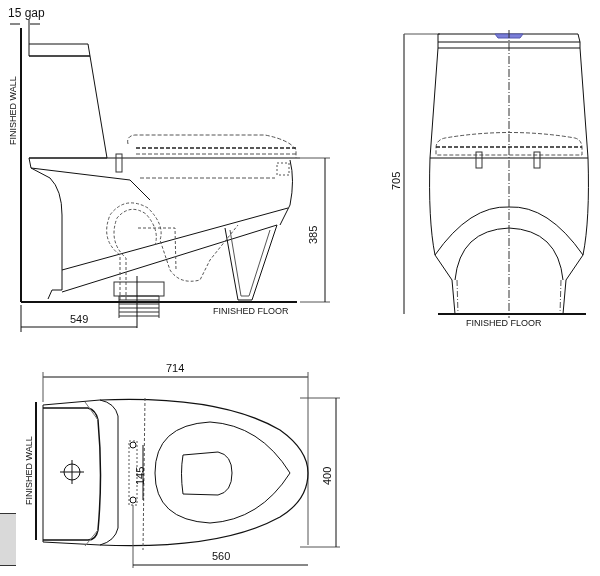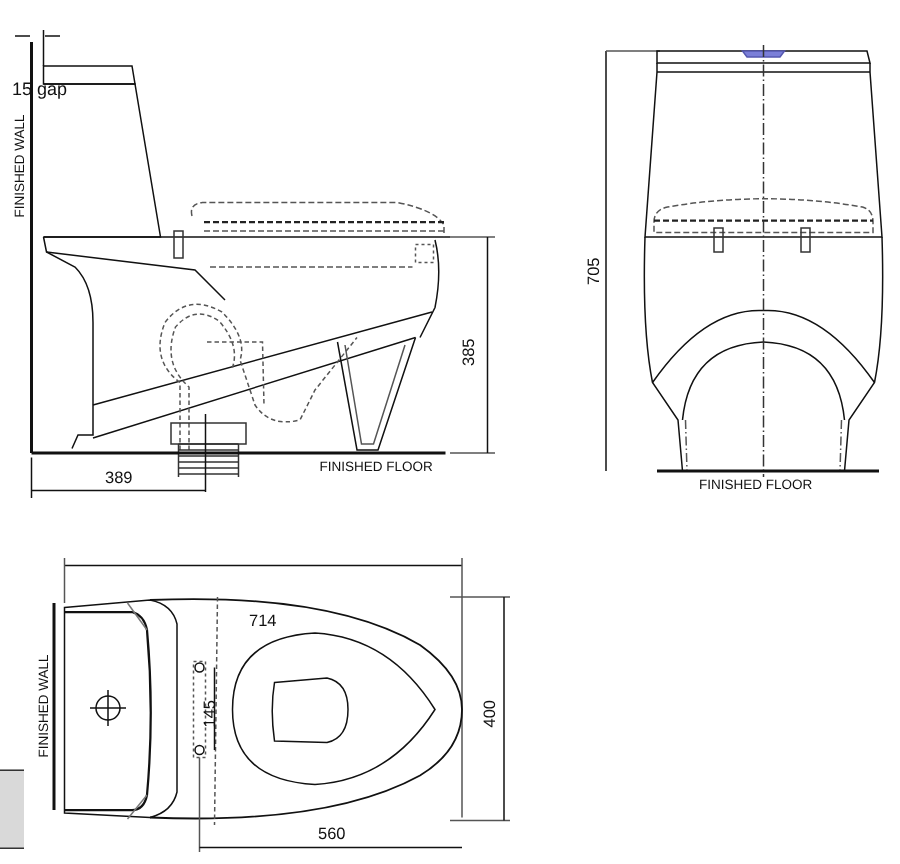--- a/index.html
+++ b/index.html
@@ -138,28 +138,28 @@
 
     <line x1="300" y1="398" x2="340" y2="398" stroke="#555"></line>
     <line x1="300" y1="547" x2="340" y2="547" stroke="#555"></line>
     <line x1="336" y1="398" x2="336" y2="547"></line>
 
     <line x1="133" y1="505" x2="133" y2="568" stroke="#555"></line>
     <line x1="133" y1="565" x2="308" y2="565"></line>
   </g>
 </svg>
 
-<div class="lbl" style="left:8px; top:6px; font-size:12px;margin-top:46px;">15 gap</div>
+<div class="lbl" style="left:8px; top:6px; font-size:12px;">15 gap</div>
 <div class="lbl lbl-sm vert" style="left:8px; top:145px;">FINISHED WALL</div>
-<div class="lbl dim" style="left:70px; top:313px;">389</div>
+<div class="lbl dim" style="left:70px; top:313px;">549</div>
 <div class="lbl lbl-sm" style="left:213px; top:306px;">FINISHED FLOOR</div>
 <div class="lbl dim vert" style="left:307px; top:244px;">385</div>
 
 <div class="lbl dim vert" style="left:390px; top:190px;">705</div>
 <div class="lbl lbl-sm" style="left:466px; top:318px;">FINISHED FLOOR</div>
 
-<div class="lbl dim" style="left:166px; top:362px;margin-top:46px;">714</div>
+<div class="lbl dim" style="left:166px; top:362px;">714</div>
 <div class="lbl lbl-sm vert" style="left:24px; top:505px;">FINISHED WALL</div>
 <div class="lbl dim vert" style="left:134px; top:485px;">145</div>
 <div class="lbl dim vert" style="left:321px; top:485px;">400</div>
 <div class="lbl dim" style="left:212px; top:550px;">560</div>
 
 <div class="gray-box"></div>
 
 </body></html>

